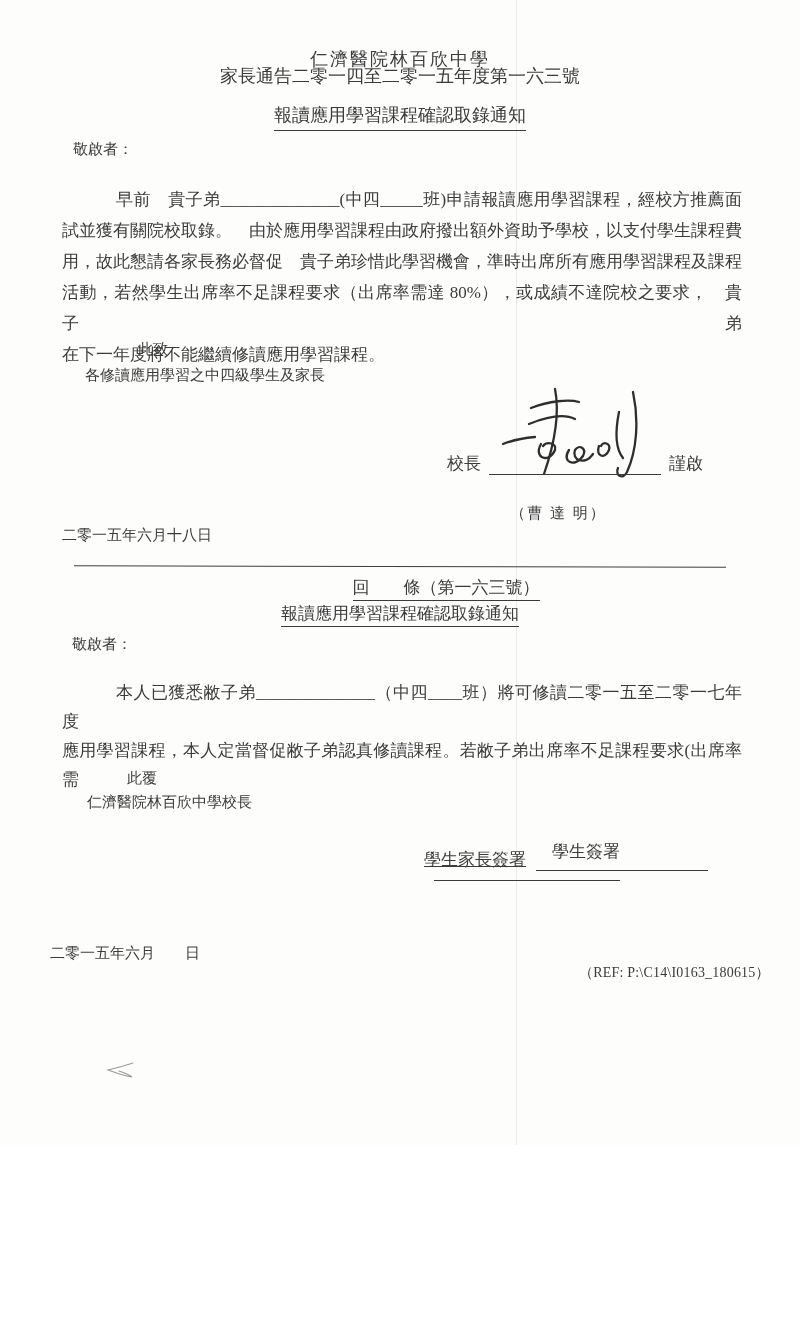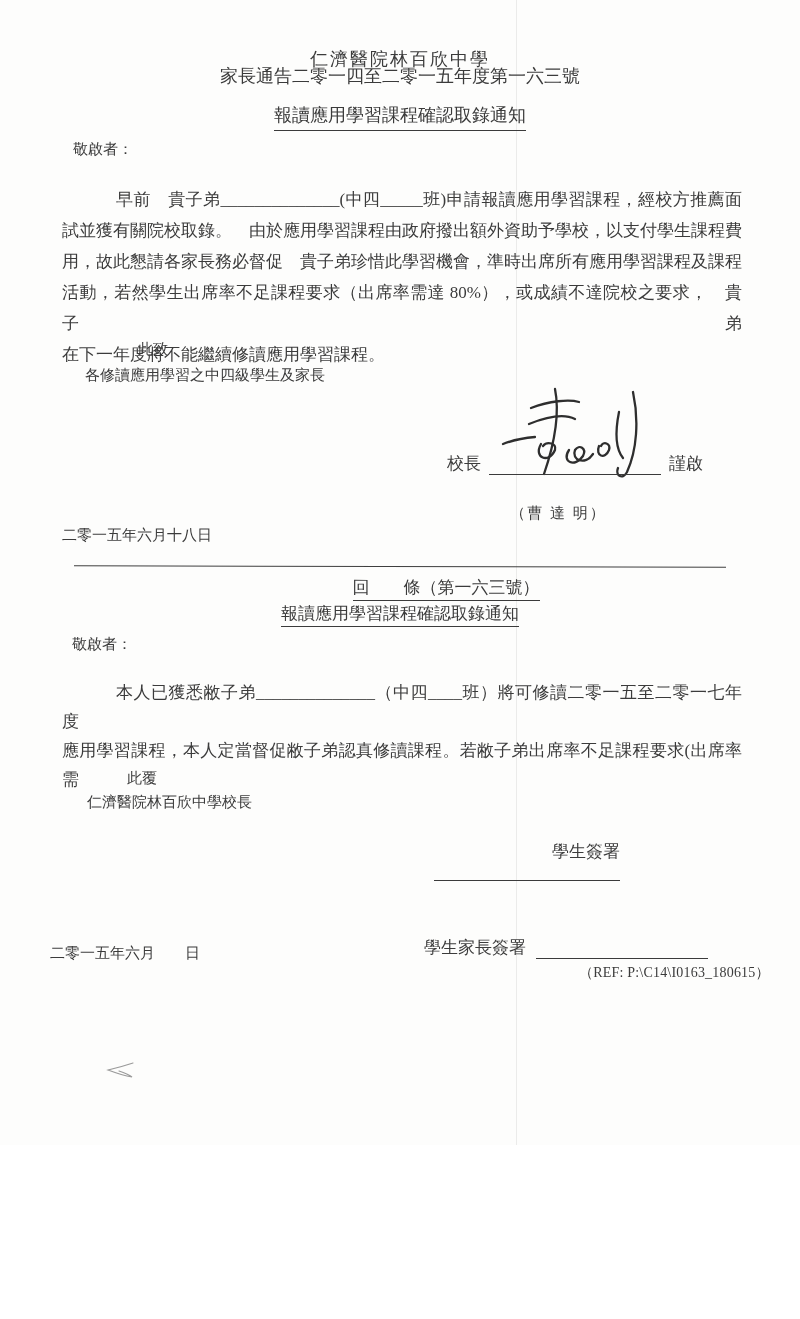--- a/index.html
+++ b/index.html
@@ -93,21 +93,21 @@
   </div>
 
   <div class="abs sal" style="top:769px;left:127px;">此覆</div>
   <div class="abs sal" style="top:793px;left:87px;">仁濟醫院林百欣中學校長</div>
 
   <div class="abs sigrow" style="top:840px;left:424px;flex-direction:column;">
     <span class="lbl">學生簽署</span>
     <span class="blank" style="width:186px;margin-left:10px;"></span>
   </div>
 
-  <div class="abs sigrow" style="top:936px;left:424px;">
+  <div class="abs sigrow" style="top:848px;left:424px;text-decoration:underline;">
     <span class="lbl">學生家長簽署</span>
     <span class="blank" style="width:172px;margin-left:10px;"></span>
   </div>
 
   <div class="abs sal" style="top:944px;left:50px;">二零一五年六月　　日</div>
 
   <div class="abs ref" style="top:964px;left:543px;">（REF: P:\C14\I0163_180615）</div>
 
   <div class="abs" style="top:1061px;left:106px;">
     <svg width="30" height="18" viewBox="0 0 30 18">

